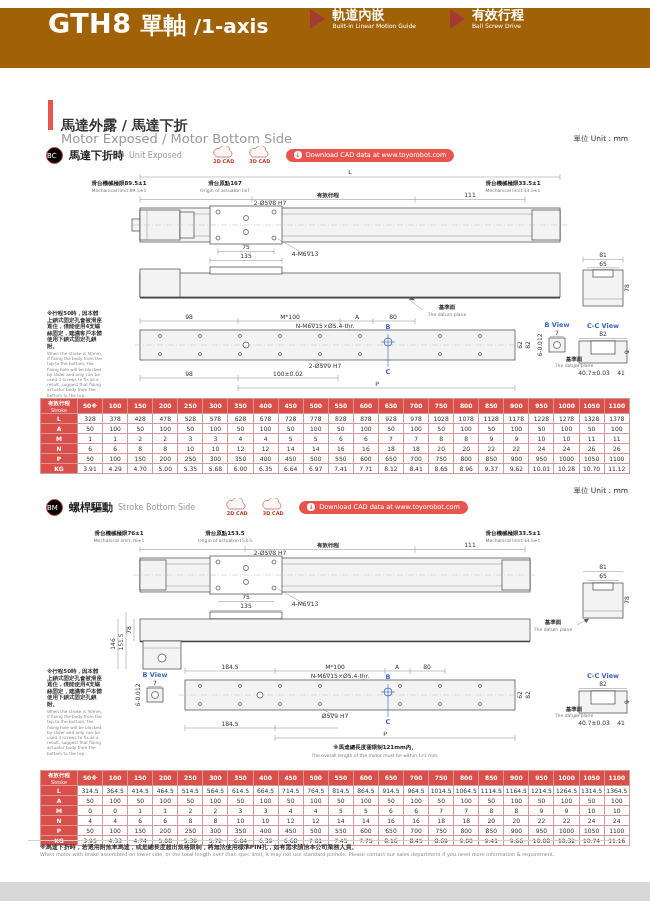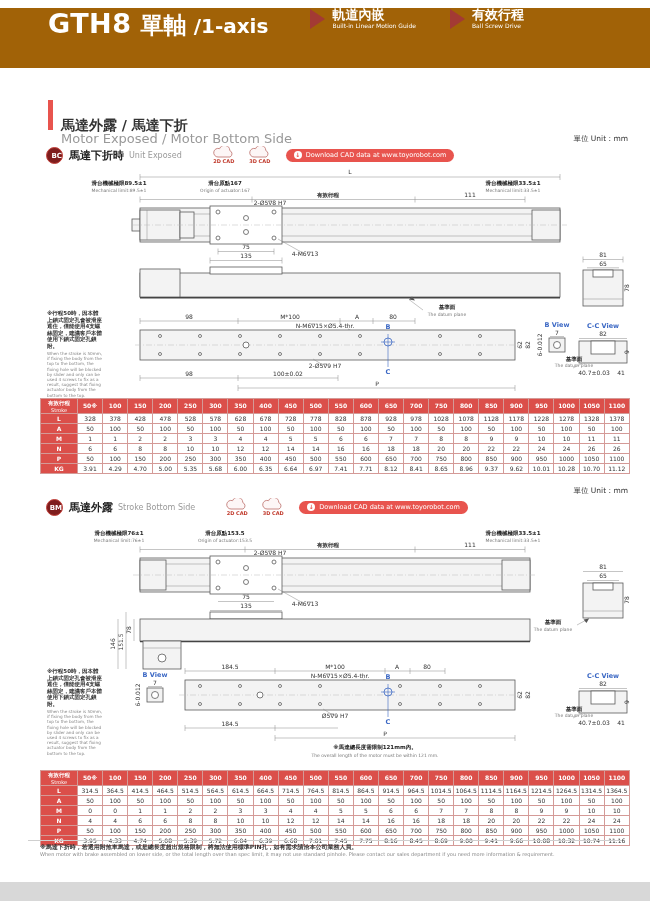--- a/index.html
+++ b/index.html
@@ -23,21 +23,21 @@
   .red-bar{width:5px;height:30px;background:#e8544e;}
   .sh-cn{display:block;font-size:14px;font-weight:bold;color:#333;line-height:16px;margin-top:31px;}
   .sh-en{display:block;font-size:13px;color:#999;line-height:11px;}
 
   .unit-note{position:absolute;right:22px;font-size:7.5px;color:#333;}
   .u1{top:134px;} .u2{top:486px;}
 
   
   .sec-row{position:absolute;left:46px;display:flex;align-items:center;}
   .r1{top:146px;} .r2{top:498px;}
-  .sec-badge{width:17px;height:17px;border-radius:50%;background:#7f1d1d;border:1px solid #c4423c;color:#fff;font-size:7px;font-weight:bold;text-align:right;line-height:16px;box-sizing:border-box;}
+  .sec-badge{width:17px;height:17px;border-radius:50%;background:#000000;border:1px solid #c4423c;color:#fff;font-size:7px;font-weight:normal;text-align:left;line-height:16px;box-sizing:border-box;}
   .sec-cn{font-size:11px;font-weight:bold;color:#222;margin-left:6px;}
   .sec-en{font-size:8px;color:#999;margin-left:5px;}
   .cloud{margin-left:26px;display:flex;flex-direction:column;align-items:center;width:32px;cursor:pointer;}
   .cloud+.cloud{margin-left:4px;}
   .cloud-label{font-size:5px;color:#c0392b;font-weight:bold;line-height:5px;margin-top:1px;}
   .dl-pill{margin-left:10px;display:flex;align-items:center;gap:4px;background:#e8544e;border-radius:7px;height:13px;padding:0 8px;cursor:pointer;}
   .dl-ic{width:8px;height:8px;border-radius:50%;background:#fff;color:#e8544e;font-size:6px;line-height:8px;text-align:center;font-weight:bold;}
   .dl-txt{color:#fff;font-size:6.5px;white-space:nowrap;}
 
   
@@ -499,21 +499,21 @@
           <td>10.70</td>
           <td>11.12</td>
         </tr>
       </tbody>
     </table>
 
   <div class="unit-note u2">單位 Unit : mm</div>
 
   <div class="sec-row r2">
     <div class="sec-badge">BM</div>
-    <span class="sec-cn">馬達外露</span>
+    <span class="sec-cn">螺桿驅動</span>
     <span class="sec-en">Stroke Bottom Side</span>
     <div class="cloud">
       <svg width="26" height="12">
           <path d="M7 11a4.3 4.3 0 1 1 1.6-8.3A5.3 5.3 0 0 1 18.8 4.6 3.5 3.5 0 0 1 19 11z" fill="#fdf6f6" stroke="#c98a86" stroke-width="1"></path>
         </svg>
       <span class="cloud-label">2D CAD</span>
     </div>
     <div class="cloud">
       <svg width="26" height="12">
           <path d="M7 11a4.3 4.3 0 1 1 1.6-8.3A5.3 5.3 0 0 1 18.8 4.6 3.5 3.5 0 0 1 19 11z" fill="#fdf6f6" stroke="#c98a86" stroke-width="1"></path>

